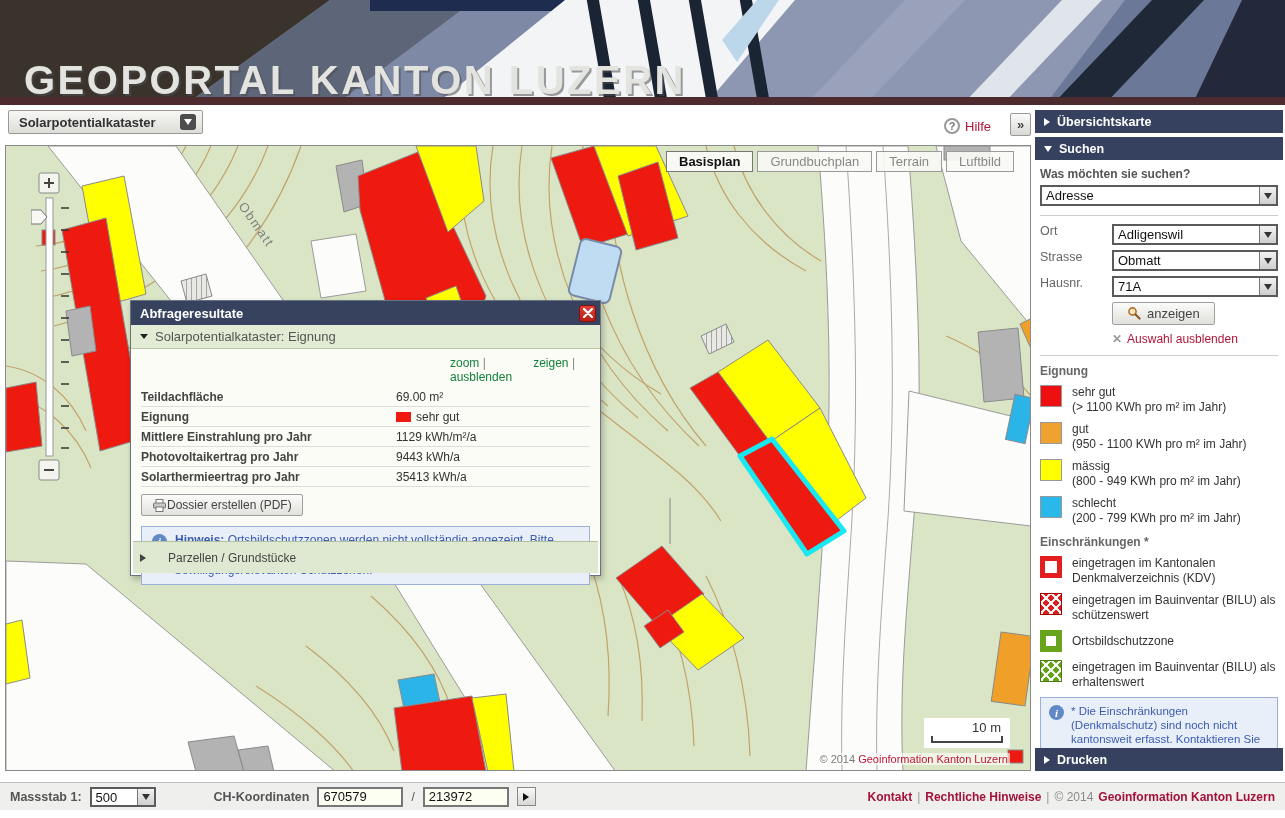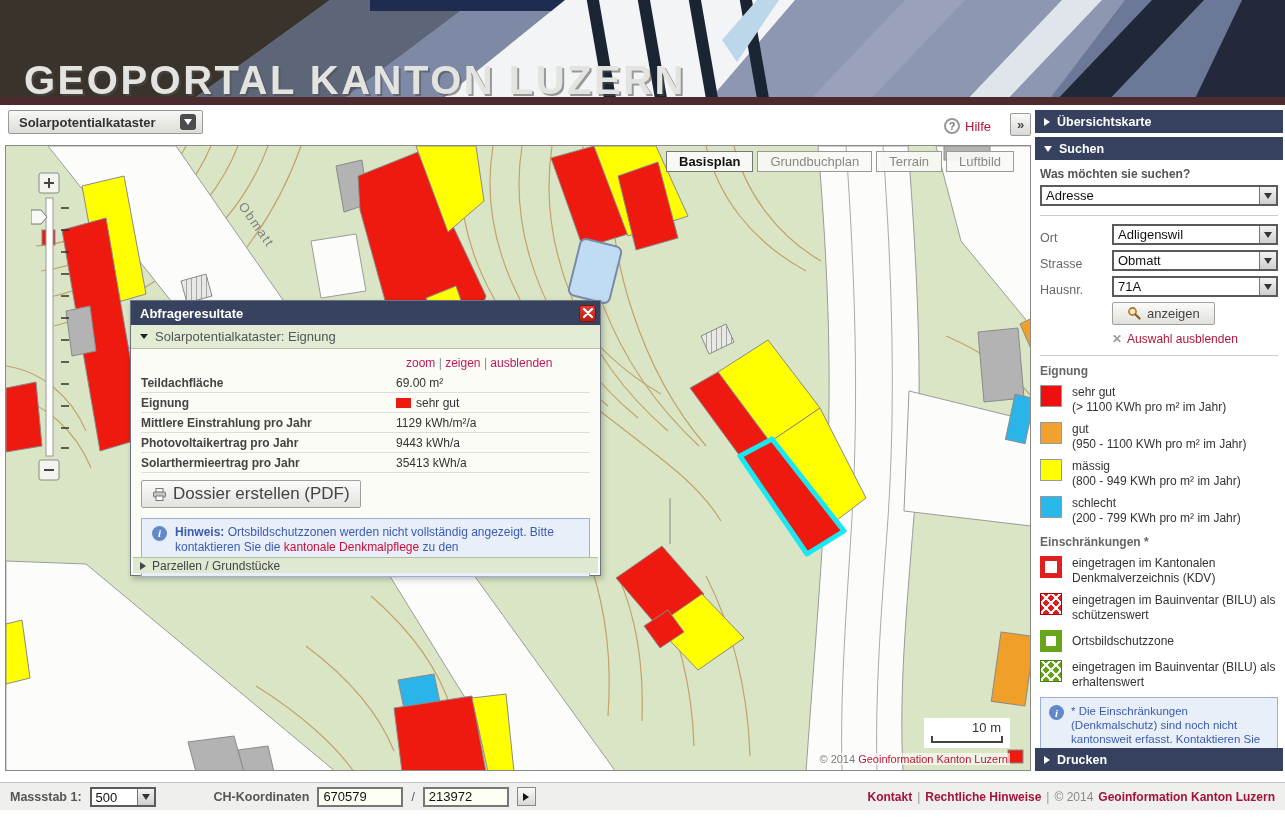--- a/index.html
+++ b/index.html
@@ -31,43 +31,43 @@
   .mapcopy a { color:#c01535; text-decoration:none; }
 
   
   #popup { position:absolute; left:130px; top:300px; width:471px; height:276px; border:1px solid #6b7283; background:#fafcf5; box-shadow:2px 3px 6px rgba(0,0,0,.25); z-index:20;}
   .ptitle { height:24px; background:#37425f; display:flex; align-items:center; padding:0 4px 0 9px; }
   .ptitle span { color:#fff; font-weight:bold; font-size:13px; flex:1; }
   .pclose { width:17px; height:17px; background:linear-gradient(#e04038,#b91d14); border:1px solid #7e120c; border-radius:3px; display:flex; align-items:center; justify-content:center; cursor:pointer;}
   .psection { height:24px; background:#e2ecd4; border-bottom:1px solid #b9c5a7; display:flex; align-items:center; gap:7px; padding-left:9px; color:#555; font-size:13px; cursor:pointer;}
   .pbody { padding:5px 10px 0; }
   .plinks { margin-left:265px; font-size:12px; padding:2px 0 3px; color:#888; }
-  .plinks a { color:#be185d; text-decoration:none; cursor:pointer;}
+  .plinks a { color:#15803d; text-decoration:none; cursor:pointer;margin-left:44px;}
   .prow { display:flex; padding:2.5px 0; border-bottom:1px solid #ddd; font-size:12px; }
   .prow:first-of-type { border-top:1px solid #ddd; }
   .prow .pl { flex:0 0 255px; font-weight:bold; color:#444; }
   .prow .pv { color:#333; display:flex; align-items:center; gap:5px;}
   .swatch-inline { width:15px; height:10px; display:inline-block; }
-  .dossier-btn { margin-top:7px; display:inline-flex; align-items:center; gap:6px; padding:3px 10px; background:linear-gradient(#fbfbfa,#e2e2dd); border:1px solid #a0a0a0; border-radius:2px; color:#444; font-size:17px; cursor:pointer;}
+  .dossier-btn { margin-top:7px; display:inline-flex; align-items:center; gap:0; padding:3px 10px; background:linear-gradient(#fbfbfa,#e2e2dd); border:1px solid #a0a0a0; border-radius:2px; color:#444; font-size:12px; cursor:pointer;}
   .notebox { margin-top:10px; border:1px solid #9ab0d8; background:#e9eff9; padding:6px 10px; font-size:12px; color:#3a5cb0; line-height:15px; display:flex; gap:8px;}
   .notebox b { font-weight:bold; }
   .notebox a { color:#cb0c36; text-decoration:none; cursor:pointer;}
   .iicon { flex:0 0 15px; width:15px; height:15px; border-radius:50%; background:#6189c7; color:#fff; font-family:"Liberation Serif",serif; font-style:italic; font-weight:bold; font-size:11px; display:flex; align-items:center; justify-content:center; margin-top:1px;}
-  .pbottom { position:absolute; left:2px; right:2px; bottom:2px; height:16px; background:#dfe9d2; border-top:1px solid #b3bfa1; display:flex; align-items:center; gap:6px; padding-left:7px; color:#444; font-size:12px; cursor:pointer;}
+  .pbottom { position:absolute; left:2px; right:2px; bottom:2px; height:32px; background:#dfe9d2; border-top:1px solid #b3bfa1; display:flex; align-items:center; gap:22px; padding-left:7px; color:#444; font-size:12px; cursor:pointer;}
 
   
   #sidebar { position:absolute; left:1035px; top:110px; width:248px; height:661px; }
   .shead { height:23px; background:#35415e; color:#fff; font-weight:bold; font-size:12.5px; display:flex; align-items:center; gap:7px; padding-left:9px; cursor:pointer; }
   .shead.mb { margin-bottom:4px; }
   #sidebody { padding:7px 5px 0 5px; height:610px; overflow:hidden; }
   .squestion { font-weight:bold; color:#555; margin-bottom:4px; }
   .sel { position:relative; height:21px; background:#fff; border:2px solid #5a5a5a; font-size:13px; line-height:17px; padding-left:4px; color:#111; cursor:pointer;}
   .sel .arrow { position:absolute; right:0; top:0; bottom:0; width:17px; background:linear-gradient(#f2f2f2,#cfcfcf); border-left:1px solid #777; display:flex; align-items:center; justify-content:center;}
   .srule { border-top:1px solid #ccc; margin:9px 0 8px; }
-  .frow { display:flex; align-items:flex-end; margin-bottom:5px; }
+  .frow { display:flex; align-items:flex-start; margin-bottom:5px; }
   .frow .flab { flex:0 0 72px; color:#666; font-size:12.5px; }
   .frow .sel { flex:1; }
   .anzeigen { margin-left:72px; display:inline-flex; align-items:flex-start; gap:6px; padding:3px 14px; background:linear-gradient(#fbfbfa,#e0e0db); border:1px solid #a0a0a0; border-radius:2px; color:#444; font-size:13px; cursor:pointer; margin-bottom:7px;}
   .hidesel { margin-left:72px; display:flex; align-items:center; gap:5px; color:#b01638; font-size:12px; cursor:pointer; margin-bottom:2px;}
   .xgray { color:#9a9a9a; font-weight:bold; font-size:12px; }
   .ltitle { color:#666; font-weight:bold; margin-bottom:7px; }
   .litem { display:flex; gap:10px; margin-bottom:8px; }
   .lsw { flex:0 0 22px; width:22px; height:22px; border:1px solid #999; }
   .ltxt { font-size:12px; color:#333; line-height:14.5px; }
   .sw-red-outline { border:5px solid #e31e1e; background:#fff; }

